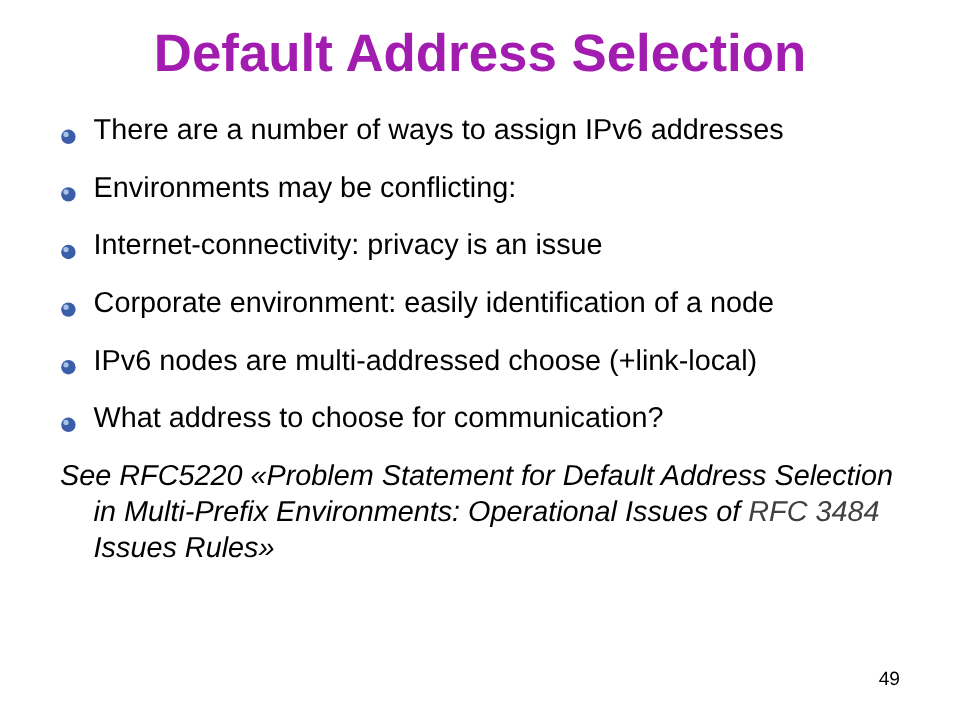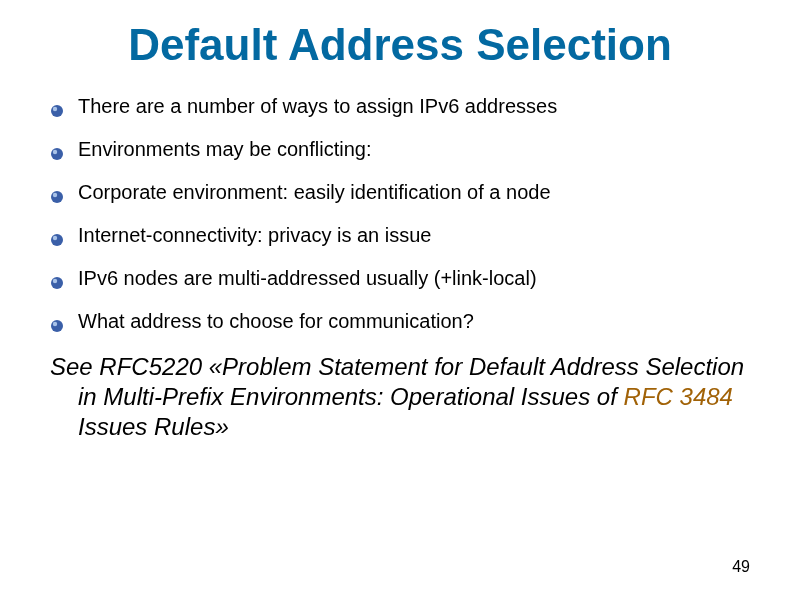--- a/index.html
+++ b/index.html
@@ -12,34 +12,34 @@
     overflow: hidden;
   }
   .slide {
     position: relative;
     width: 800px;
     height: 600px;
     box-sizing: border-box;
     padding: 20px 50px 30px 50px;
   }
   .title {
-    color: #0369a1;
+    color: #a21caf;
     font-weight: bold;
     font-size: 44px;
     text-align: center;
     margin: 0 0 24px 0;
   }
   ul.bullets {
     list-style: none;
     margin: 0;
     padding: 0;
   }
   ul.bullets li {
     position: relative;
-    font-size: 20px;
+    font-size: 24px;
     color: #000000;
     padding-left: 28px;
     margin: 0 0 18px 0;
     line-height: 1.25;
   }
   ul.bullets li .dot {
     position: absolute;
     left: 0;
     top: 5px;
     width: 14px;
@@ -48,21 +48,21 @@
   .note {
     font-size: 24px;
     font-style: italic;
     color: #000000;
     line-height: 1.25;
     margin-top: 4px;
     padding-left: 28px;
     text-indent: -28px;
   }
   .note .rfc-link {
-    color: #a16207;
+    color: #404040;
     font-style: italic;
   }
   .page-num {
     position: absolute;
     right: 50px;
     bottom: 24px;
     font-size: 16px;
     color: #000000;
     text-align: right;
   }
@@ -93,39 +93,39 @@
       </span>
       <span>Environments may be conflicting:</span>
     </li>
     <li>
       <span class="dot">
         <svg viewBox="0 0 14 14" width="14" height="14">
           <circle cx="7" cy="7" r="6" fill="#3a5fa8"></circle>
           <circle cx="5" cy="5" r="2.2" fill="#a9c3e8"></circle>
         </svg>
       </span>
+      <span>Internet-connectivity: privacy is an issue</span>
+    </li>
+    <li>
+      <span class="dot">
+        <svg viewBox="0 0 14 14" width="14" height="14">
+          <circle cx="7" cy="7" r="6" fill="#3a5fa8"></circle>
+          <circle cx="5" cy="5" r="2.2" fill="#a9c3e8"></circle>
+        </svg>
+      </span>
       <span>Corporate environment: easily identification of a node</span>
     </li>
     <li>
       <span class="dot">
         <svg viewBox="0 0 14 14" width="14" height="14">
           <circle cx="7" cy="7" r="6" fill="#3a5fa8"></circle>
           <circle cx="5" cy="5" r="2.2" fill="#a9c3e8"></circle>
         </svg>
       </span>
-      <span>Internet-connectivity: privacy is an issue</span>
-    </li>
-    <li>
-      <span class="dot">
-        <svg viewBox="0 0 14 14" width="14" height="14">
-          <circle cx="7" cy="7" r="6" fill="#3a5fa8"></circle>
-          <circle cx="5" cy="5" r="2.2" fill="#a9c3e8"></circle>
-        </svg>
-      </span>
-      <span>IPv6 nodes are multi-addressed usually (+link-local)</span>
+      <span>IPv6 nodes are multi-addressed choose (+link-local)</span>
     </li>
     <li>
       <span class="dot">
         <svg viewBox="0 0 14 14" width="14" height="14">
           <circle cx="7" cy="7" r="6" fill="#3a5fa8"></circle>
           <circle cx="5" cy="5" r="2.2" fill="#a9c3e8"></circle>
         </svg>
       </span>
       <span>What address to choose for communication?</span>
     </li>

